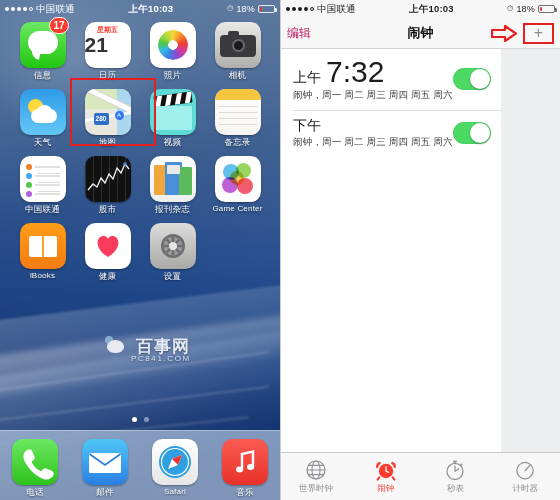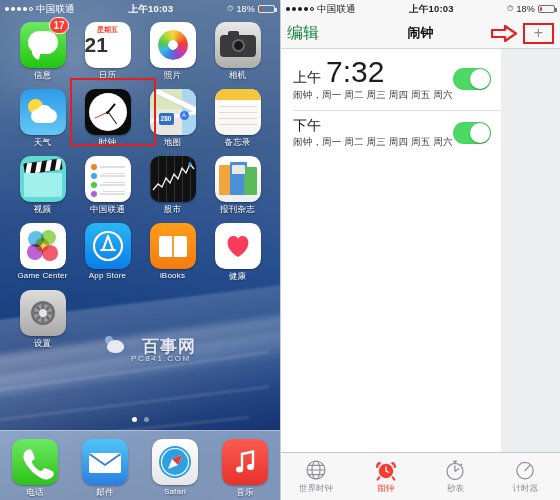--- a/index.html
+++ b/index.html
@@ -131,21 +131,21 @@
   .i-hea{background:#fff;}
   .i-pb{background:linear-gradient(#d7d7d7,#c8c8c8);}
   .i-pb .card{position:absolute;left:5px;right:5px;height:11px;border-radius:2px;}
   .i-set{background:linear-gradient(#dcdcda,#a9a9a7);}
   .i-set .gear{position:absolute;left:50%;top:50%;width:30px;height:30px;margin:-15px 0 0 -15px;}
 
   
   .hilite{position:absolute;border:2.5px solid #e41f1f;z-index:9;pointer-events:none;}
 
   
-  .wm{position:absolute;left:104px;top:336px;z-index:4;display:flex;align-items:center;gap:16px;opacity:.92;}
+  .wm{position:absolute;left:104px;top:336px;z-index:4;display:flex;align-items:center;gap:10px;opacity:.92;}
   .wm .mascot{width:22px;height:20px;position:relative;}
   .wm .mascot .hd{position:absolute;left:3px;top:4px;width:17px;height:13px;background:#f2f4f7;border-radius:50% 50% 45% 45%;}
   .wm .mascot .ear{position:absolute;left:1px;top:0;width:8px;height:8px;background:#8fb4d8;border-radius:50%;}
   .wm .txt{color:#eef3fb;font-size:17px;font-weight:bold;letter-spacing:1px;
     text-shadow:0 1px 2px rgba(0,0,0,.45);line-height:1;}
   .wm .sub{position:absolute;left:27px;top:18px;color:#dfe8f6;font-size:8px;letter-spacing:1.6px;
     text-shadow:0 1px 2px rgba(0,0,0,.45);}
 
   
   .pagedots{position:absolute;left:0;right:0;bottom:78px;z-index:6;display:flex;justify-content:center;gap:7px;}
@@ -166,21 +166,21 @@
   
   .alarm{position:relative;width:280px;height:500px;background:#eceef0;border-left:1px solid #c9ccd0;}
   .alarm .statusbar{color:#1c1c1e;background:#f7f7f7;}
   .alarm .dots i{background:#1c1c1e;}
   .alarm .dots i.off{background:transparent;border:1px solid #1c1c1e;}
   .alarm .batt{border-color:rgba(0,0,0,.55);}
   .alarm .batt::after{background:rgba(0,0,0,.55);}
 
   .navbar{height:31px;background:#f7f7f7;border-bottom:1px solid #d4d4d6;
     display:flex;align-items:center;padding:0 6px;position:relative;}
-  .nav-edit{color:#15803d;font-size:16px;cursor:pointer;}
+  .nav-edit{color:#be185d;font-size:12px;cursor:pointer;}
   .nav-title{position:absolute;left:0;right:0;text-align:center;font-size:13px;font-weight:bold;color:#111;
     pointer-events:none;}
   .nav-right{margin-left:auto;display:flex;align-items:center;gap:6px;z-index:2;}
   .arrow{width:26px;height:17px;position:relative;}
   .arrow svg{display:block;}
   .plusbox{border:2px solid #e41f1f;padding:1px 9px 2px;}
   .plus{font-size:16px;color:#8e8e93;line-height:14px;display:block;}
 
   .list{background:#fff;}
   .row{position:relative;display:flex;align-items:center;padding:7px 10px 8px 12px;background:#fff;}
@@ -276,65 +276,55 @@
 
       <div class="app">
         <div class="ic i-wea">
           <span class="sun"></span>
             <span class="cl2"></span>
             <span class="cl"></span>
         </div>
         <div class="lab">天气</div>
       </div>
 
-      <div class="app">
-        <div class="ic i-clk">
-          <span class="face"></span>
-            <span class="hh"></span>
-            <span class="mh"></span>
-            <span class="sh"></span>
-            <span class="pin2"></span>
-        </div>
-        <div class="lab">时钟</div>
-      </div>
 
       <div class="app">
         <div class="ic i-map">
           <span class="grn"></span>
             <span class="blue"></span>
             <span class="rd"></span>
             <span class="rd2"></span>
           <span class="shield">280</span>
           <span class="pin">A</span>
         </div>
         <div class="lab">地图</div>
-      </div>
-
-      <div class="app">
-        <div class="ic i-not">
-          <span class="top"></span>
-          <span class="ln" style="top:17px"></span>
-            <span class="ln" style="top:23px"></span>
-          <span class="ln" style="top:29px"></span>
-            <span class="ln" style="top:35px"></span>
-        </div>
-        <div class="lab">备忘录</div>
       </div>
 
       <div class="app">
         <div class="ic i-vid">
           <span class="clap">
               <i style="left:2px"></i>
               <i style="left:12px"></i>
               <i style="left:22px"></i>
               <i style="left:32px"></i>
             </span>
           <span class="scr"></span>
         </div>
         <div class="lab">视频</div>
+      </div>
+
+      <div class="app">
+        <div class="ic i-not">
+          <span class="top"></span>
+          <span class="ln" style="top:17px"></span>
+            <span class="ln" style="top:23px"></span>
+          <span class="ln" style="top:29px"></span>
+            <span class="ln" style="top:35px"></span>
+        </div>
+        <div class="lab">备忘录</div>
       </div>
 
       <div class="app">
         <div class="ic i-rem">
           <span class="row" style="top:8px">
               <i style="background:#f0802a"></i>
               <u></u>
             </span>
           <span class="row" style="top:17px">
               <i style="background:#3aa9f0"></i>
@@ -378,29 +368,20 @@
           <b style="left:8px;top:8px;width:16px;height:16px;background:#4ab8e8"></b>
           <b style="left:21px;top:7px;width:15px;height:15px;background:#8ad14a"></b>
           <b style="left:7px;top:21px;width:16px;height:16px;background:#b84ad1"></b>
           <b style="left:22px;top:22px;width:16px;height:16px;background:#f0455a"></b>
           <b style="left:15px;top:15px;width:14px;height:14px;background:#f0c33a"></b>
         </div>
         <div class="lab en">Game Center</div>
       </div>
 
 
-      <div class="app">
-        <div class="ic i-app">
-          <svg width="46" height="46" viewBox="0 0 46 46">
-            <circle cx="23" cy="23" r="14" fill="none" stroke="#fff" stroke-width="2.2"></circle>
-            <path d="M16 27 h14 M23 13 l-5 14 M23 13 l5 14" stroke="#fff" stroke-width="2.2" fill="none" stroke-linecap="round"></path>
-          </svg>
-        </div>
-        <div class="lab en">App Store</div>
-      </div>
 
       <div class="app">
         <div class="ic i-ibk">
             <span class="bk"></span>
           </div>
         <div class="lab en">iBooks</div>
       </div>
 
       <div class="app">
         <div class="ic i-hea">

